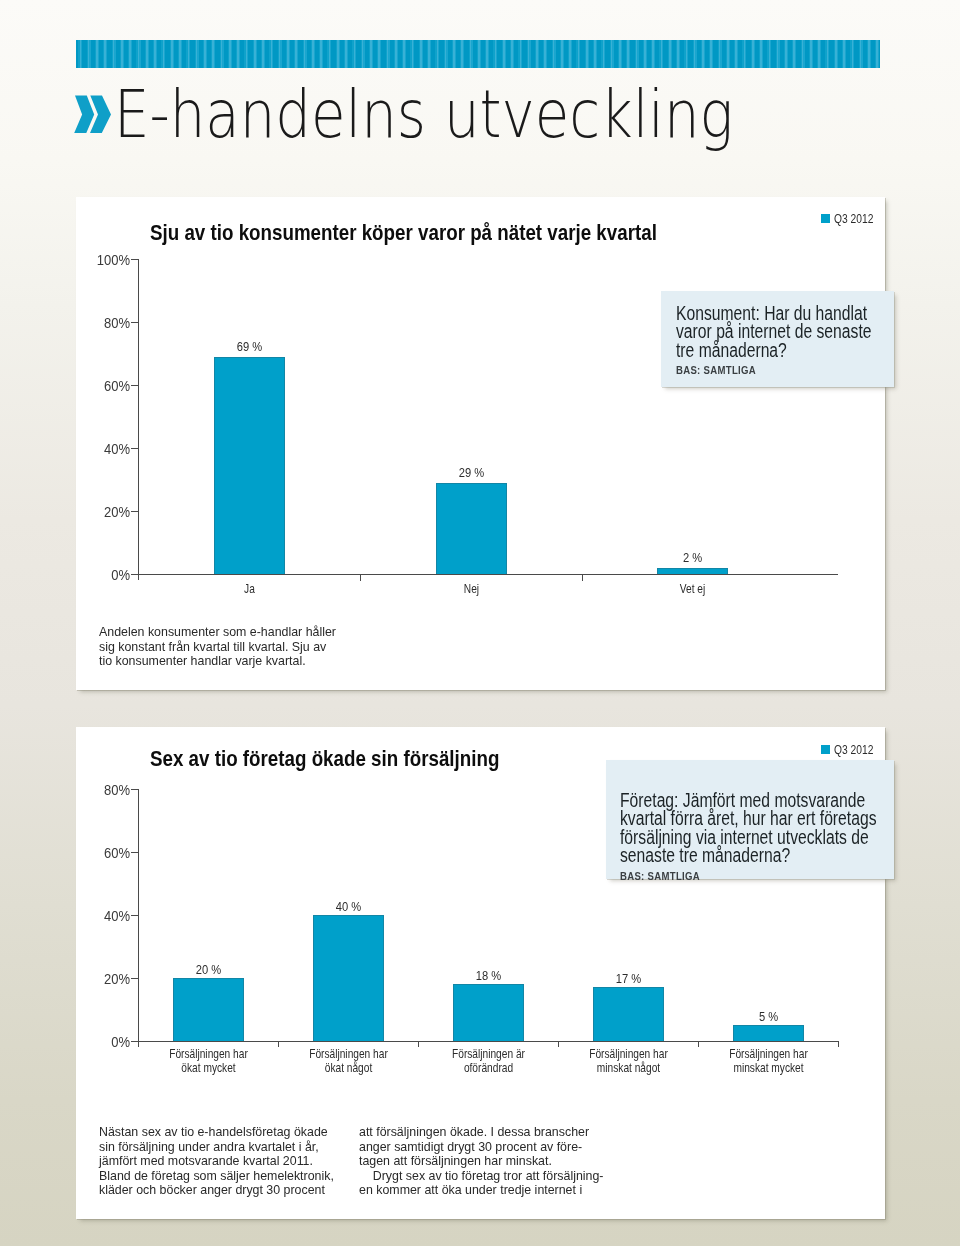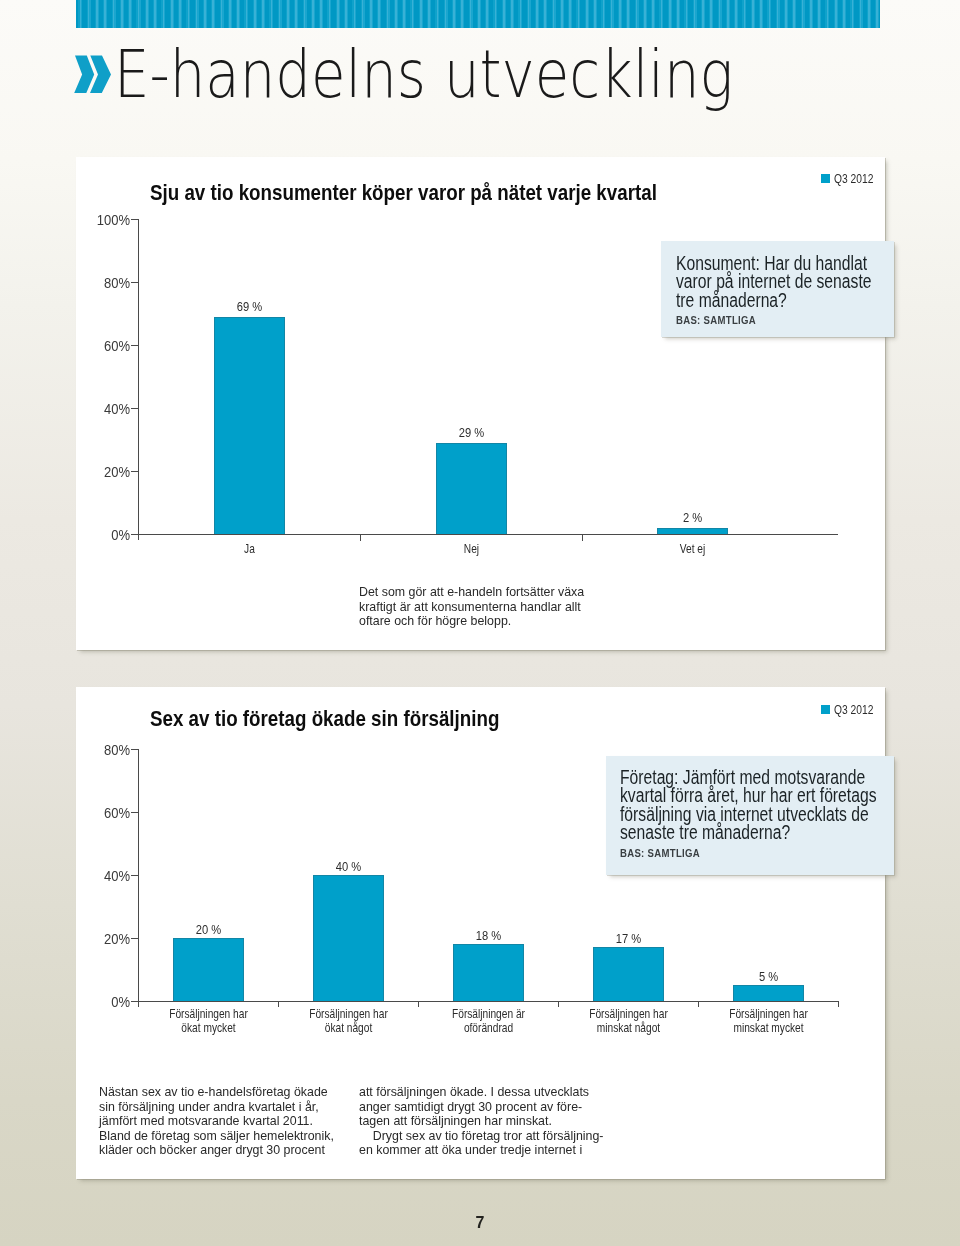--- a/index.html
+++ b/index.html
@@ -1,19 +1,19 @@
 <!DOCTYPE html>
 <html><head>
 <meta charset="utf-8">
 <style>
   html,body{margin:0;padding:0;}
   body{width:960px;height:1246px;overflow:hidden;
     font-family:"Liberation Sans",sans-serif;
     background:linear-gradient(to bottom,#fcfbf8 0px,#f9f8f3 160px,#f3f2ec 305px,#ece9e2 520px,#e8e5de 705px,#e0ded2 905px,#d9d7c7 1100px,#d6d4c2 1246px);}
-  .page{position:relative;width:960px;height:964px;will-change:transform;}
+  .page{position:relative;width:960px;height:964px;will-change:transform;margin-top:40px;}
 
   
   .stripebar{position:absolute;left:76px;top:0;width:804px;height:28px;
     background:repeating-linear-gradient(to right,
       #0098c4 0px,#0098c4 2.4px,#0fa2cb 2.4px,#0fa2cb 3.6px,
       #38b1d6 3.6px,#38b1d6 5.2px,#1aa6cf 5.2px,#1aa6cf 6.4px,
       #0098c4 6.4px,#0098c4 8.3px);}
   .chev{position:absolute;left:73px;top:55px;width:41.5px;height:41.5px;overflow:visible;}
   .maintitle{position:absolute;left:114px;top:42px;font-size:66px;font-weight:300;
     color:#1a1a1a;letter-spacing:0px;white-space:nowrap;line-height:1;
@@ -92,29 +92,29 @@
   <div class="bar" style="left:657px;top:528px;width:71px;height:6px"></div>
 
   <div class="barlbl" style="left:214px;top:301px;width:71px">69 %</div>
   <div class="barlbl" style="left:436px;top:427px;width:71px">29 %</div>
   <div class="barlbl" style="left:657px;top:512px;width:71px">2 %</div>
 
   <div class="catlbl" style="left:214px;top:543px;width:71px">Ja</div>
   <div class="catlbl" style="left:436px;top:543px;width:71px">Nej</div>
   <div class="catlbl" style="left:657px;top:543px;width:71px">Vet ej</div>
 
-  <div class="callout" style="left:661px;top:241px;width:233px;height:96px;padding:13px 0 0 15px;box-sizing:border-box">
+  <div class="callout" style="left:661px;top:251px;width:233px;height:96px;padding:13px 0 0 15px;box-sizing:border-box">
     <div class="q" style="width:246px">Konsument: Har du handlat varor på internet de senaste tre månaderna?</div>
     <div class="bas">BAS: SAMTLIGA</div>
   </div>
 
-  <div class="btext" style="left:359px;top:585px;width:260px">
-    <div>Det som gör att e-handeln fortsätter växa</div>
-    <div>kraftigt är att konsumenterna handlar allt</div>
-    <div>oftare och för högre belopp.</div>
+  <div class="btext" style="left:99px;top:585px;width:260px">
+    <div>Andelen konsumenter som e-handlar håller</div>
+    <div>sig konstant från kvartal till kvartal. Sju av</div>
+    <div>tio konsumenter handlar varje kvartal.</div>
   </div>
 
   <div class="card" id="card2"></div>
 
   <div class="ctitle" style="left:150px;top:708px">Sex av tio företag ökade sin försäljning</div>
   <div class="legend" style="left:821px;top:703px">
     <span class="sw"></span>
     <span>Q3 2012</span>
   </div>
 
@@ -166,34 +166,34 @@
     </div>
   <div class="catlbl" style="left:568px;top:1008px;width:121px">
       <div>Försäljningen har</div>
       <div>minskat något</div>
     </div>
   <div class="catlbl" style="left:708px;top:1008px;width:121px">
       <div>Försäljningen har</div>
       <div>minskat mycket</div>
     </div>
 
-  <div class="callout" style="left:606px;top:756px;width:288px;height:119px;padding:12px 0 0 14px;box-sizing:border-box">
+  <div class="callout" style="left:606px;top:720px;width:288px;height:119px;padding:31px 0 0 14px;box-sizing:border-box">
     <div class="q" style="width:330px">Företag: Jämfört med motsvarande kvartal förra året, hur har ert företags försäljning via internet utvecklats de senaste tre månaderna?</div>
     <div class="bas">BAS: SAMTLIGA</div>
   </div>
 
   <div class="btext" style="left:99px;top:1085px;width:270px">
     <div>Nästan sex av tio e-handelsföretag ökade</div>
     <div>sin försäljning under andra kvartalet i år,</div>
     <div>jämfört med motsvarande kvartal 2011.</div>
     <div>Bland de företag som säljer hemelektronik,</div>
     <div>kläder och böcker anger drygt 30 procent</div>
   </div>
   <div class="btext" style="left:359px;top:1085px;width:270px">
-    <div>att försäljningen ökade. I dessa utvecklats</div>
+    <div>att försäljningen ökade. I dessa branscher</div>
     <div>anger samtidigt drygt 30 procent av före-</div>
     <div>tagen att försäljningen har minskat.</div>
     <div>&nbsp;&nbsp;&nbsp;&nbsp;Drygt sex av tio företag tror att försäljning-</div>
     <div>en kommer att öka under tredje internet i</div>
   </div>
 
   <div class="pagenum" style="top:1215px">7</div>
 </div>
 
 </body></html>

